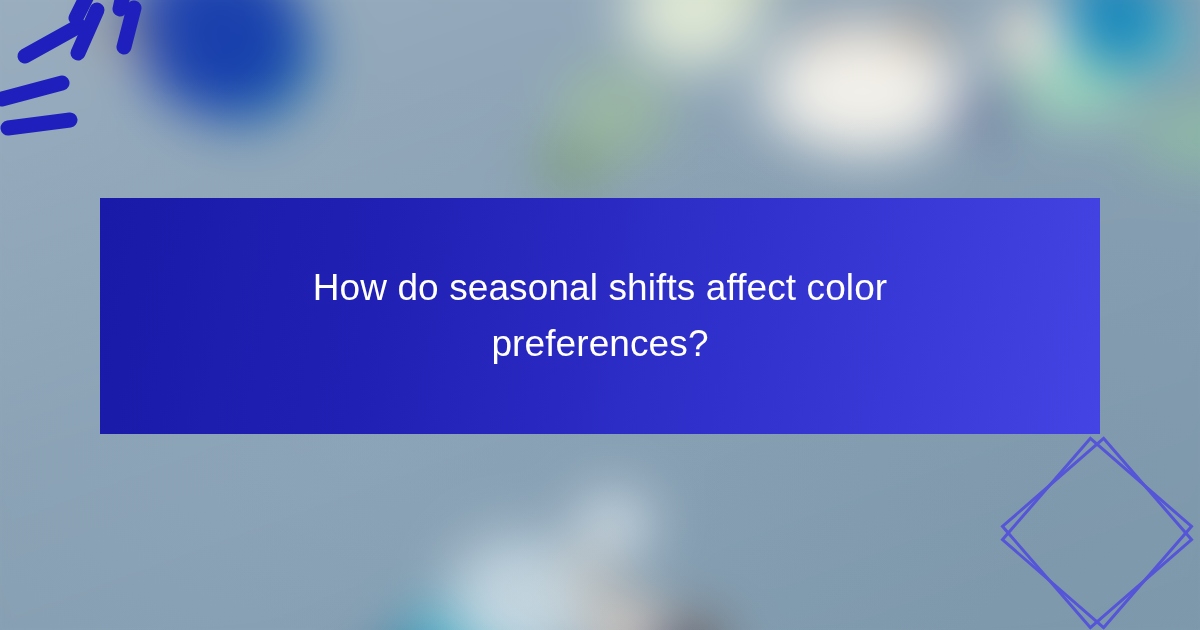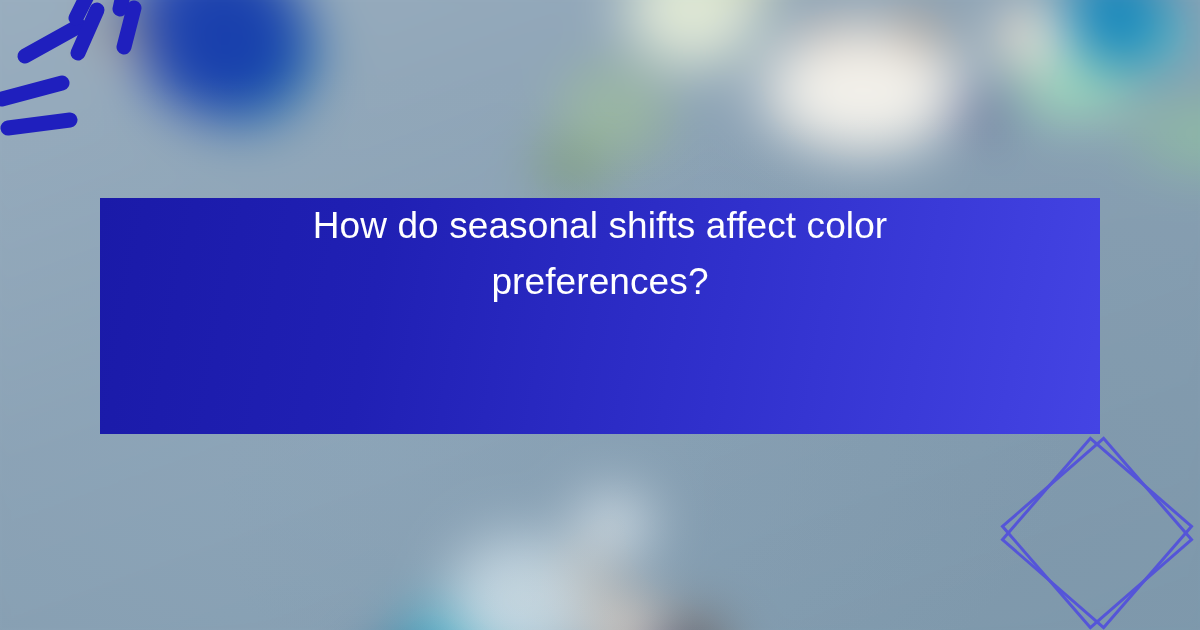--- a/index.html
+++ b/index.html
@@ -98,20 +98,21 @@
 
   
   .banner {
     position: absolute;
     left: 100px;
     top: 198px;
     width: 1000px;
     height: 236px;
     background: linear-gradient(100deg, #1a1aa8 0%, #2020b4 28%, #3030cc 62%, #4444e4 100%);
     display: flex;
+    align-items: center;
     justify-content: center;
     box-sizing: border-box;
     padding: 0 150px;
   }
 
   .banner-title {
     margin: 0;
     color: #ffffff;
     font-family: "Liberation Sans", sans-serif;
     font-size: 37px;

